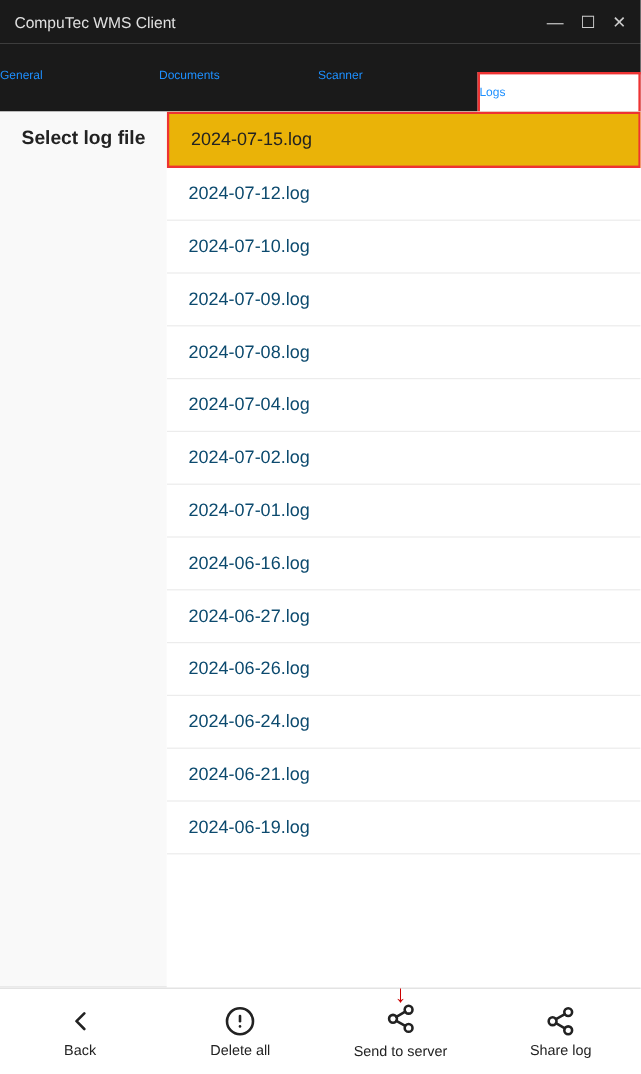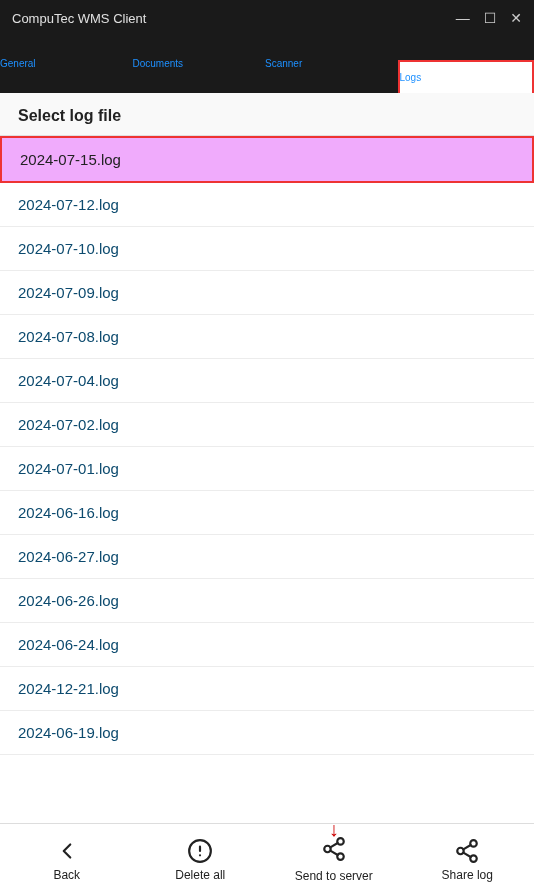--- a/index.html
+++ b/index.html
@@ -62,21 +62,21 @@
       background: #fff;
       color: #1e90ff;
       border: 2px solid #e33;
       border-bottom: none;
       margin-top: 24px;
     }
     
     .main {
       flex: 1;
       display: flex;
-      flex-direction: column;
+      flex-direction: row;
       background: #fff;
       overflow: hidden;
     }
     .log-header {
       padding: 14px 18px 10px 18px;
       font-size: 16px;
       font-weight: 600;
       color: #222;
       background: #f9f9f9;
       border-bottom: 1px solid #e0e0e0;
@@ -89,21 +89,21 @@
     .log-item {
       padding: 13px 18px;
       font-size: 15px;
       color: #0c4a6e;
       border-bottom: 1px solid #ececec;
       cursor: pointer;
     }
     .log-item.selected {
       border: 2px solid #e33;
       color: #222;
-      background: #f0abfc;
+      background: #eab308;
     }
     
     .bottom-bar {
       display: flex;
       border-top: 1px solid #ddd;
       background: #fff;
       flex-shrink: 0;
       height: 72px;
     }
     .bottom-btn {
@@ -152,21 +152,21 @@
       <div class="log-item">2024-07-10.log</div>
       <div class="log-item">2024-07-09.log</div>
       <div class="log-item">2024-07-08.log</div>
       <div class="log-item">2024-07-04.log</div>
       <div class="log-item">2024-07-02.log</div>
       <div class="log-item">2024-07-01.log</div>
       <div class="log-item">2024-06-16.log</div>
       <div class="log-item">2024-06-27.log</div>
       <div class="log-item">2024-06-26.log</div>
       <div class="log-item">2024-06-24.log</div>
-      <div class="log-item">2024-12-21.log</div>
+      <div class="log-item">2024-06-21.log</div>
       <div class="log-item">2024-06-19.log</div>
     </div>
 </div>
 
 <div class="bottom-bar">
   <button class="bottom-btn">
     <svg viewBox="0 0 24 24" fill="none" stroke="#222" stroke-width="2" stroke-linecap="round" stroke-linejoin="round">
       <polyline points="15 18 9 12 15 6"></polyline>
     </svg>
     <span>Back</span>

